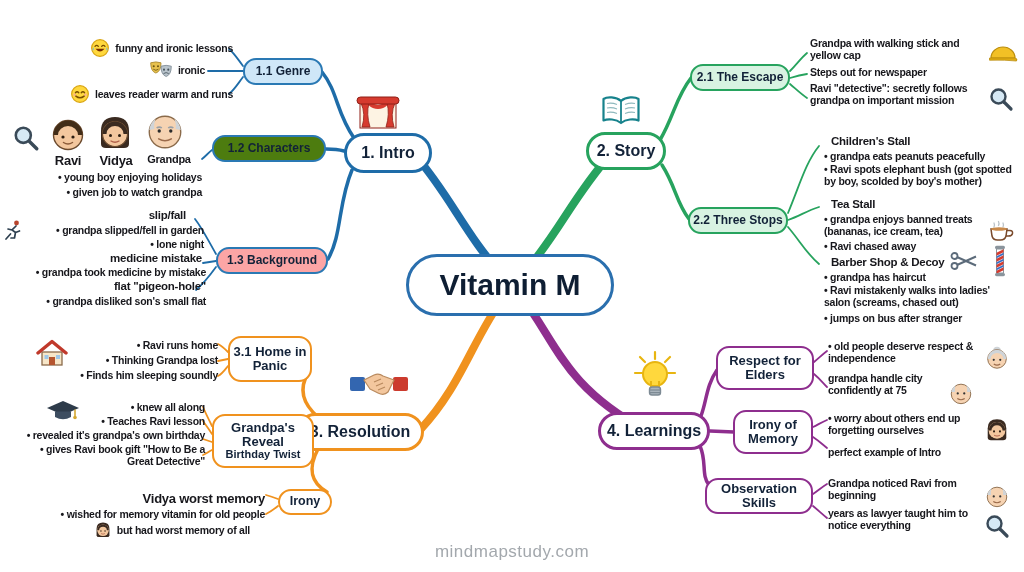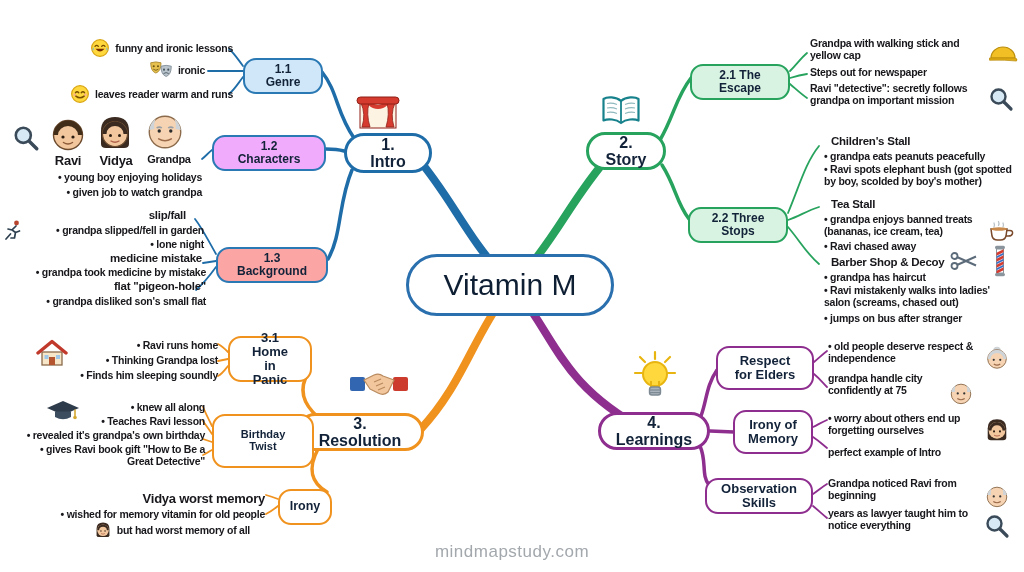--- a/index.html
+++ b/index.html
@@ -2,34 +2,34 @@
 <html><head>
 <meta charset="utf-8">
 <style>
   *{margin:0;padding:0;box-sizing:border-box}
   html,body{width:1024px;height:572px}
   body{position:relative;background:#ffffff;overflow:hidden;
        font-family:"Liberation Sans",sans-serif;color:#101d30}
   #curves{position:absolute;left:0;top:0;z-index:1}
   .node{position:absolute;z-index:3;display:flex;flex-direction:column;align-items:center;
         justify-content:center;text-align:center;background:#fff;font-weight:bold;
-        color:#122238;line-height:1.08;padding:16px}
+        color:#122238;line-height:1.08;padding:2px}
   .main{font-size:16px;border-style:solid;border-width:3px;border-radius:20px}
   .sub{font-size:12px;border-style:solid;border-width:2px;border-radius:13px}
   .leaf{position:absolute;z-index:2;font-size:10.5px;font-weight:bold;
         letter-spacing:-0.25px;line-height:1.18;color:#17171c}
   .sec{font-size:11.5px}
   .r{text-align:right}
   .nw{white-space:nowrap}
   .row{display:flex;align-items:center;gap:5px}
   .ii{flex:0 0 auto}
   .ico{position:absolute;z-index:2}
   #center-node{position:absolute;left:406px;top:254px;width:208px;height:62px;z-index:3;
         display:flex;align-items:center;justify-content:center;background:#fff;
-        border:3.5px solid #2a6fae;border-radius:31px;font-size:30px;font-weight:normal;color:#0e1e33}
+        border:3.5px solid #2a6fae;border-radius:31px;font-size:30px;font-weight:bold;color:#0e1e33}
   #watermark{position:absolute;left:0;right:0;top:542px;text-align:center;color:#a3a8ad;
         font-size:17px;font-weight:normal;letter-spacing:0.5px;z-index:2}
 </style>
 </head>
 <body>
 
 <svg style="position:absolute;width:0;height:0" aria-hidden="true">
 <defs>
 <symbol id="s-laugh" viewBox="0 0 24 24">
         <circle cx="12" cy="12" r="10" fill="#ffd83d" stroke="#d9a514" stroke-width="1.5"></circle>
@@ -263,32 +263,33 @@
 <svg class="ico" style="left:632px;top:350px" width="46" height="52">
     <use href="#s-bulb"></use>
   </svg>
 
 <div class="node main" style="left:344px;top:133px;width:88px;height:40px;border-color:#1e6ca8">1. Intro</div>
 <div class="node main" style="left:586px;top:132px;width:80px;height:38px;border-color:#27a35e">2. Story</div>
 <div class="node main" style="left:296px;top:413px;width:128px;height:38px;border-color:#f0921e">3. Resolution</div>
 <div class="node main" style="left:598px;top:412px;width:112px;height:38px;border-color:#8e2e8e">4. Learnings</div>
 
 <div class="node sub" style="left:243px;top:58px;width:80px;height:27px;background:#cfe7f8;border-color:#2a79b4">1.1 Genre</div>
-<div class="node sub" style="left:212px;top:135px;width:114px;height:27px;background:#f0abfc;border-color:#2a79b4">1.2 Characters</div>
+<div class="node sub" style="left:212px;top:135px;width:114px;height:27px;background:#4d7c0f;border-color:#2a79b4">1.2 Characters</div>
 <div class="node sub" style="left:216px;top:247px;width:112px;height:27px;background:#fca5a5;border-color:#2a79b4">1.3 Background</div>
 <div class="node sub" style="left:690px;top:64px;width:100px;height:27px;background:#d8f3e2;border-color:#27a35e">2.1 The Escape</div>
 <div class="node sub" style="left:688px;top:207px;width:100px;height:27px;background:#d8f3e2;border-color:#27a35e">2.2 Three Stops</div>
 <div class="node sub" style="left:228px;top:336px;width:84px;height:46px;border-color:#f0921e;border-width:2.5px;font-size:13px">3.1 Home in Panic</div>
 <div class="node sub" style="left:212px;top:414px;width:102px;height:54px;border-color:#f0921e;border-width:2.5px">
+  <span style="font-size:13px">Grandpa's Reveal</span>
   <span style="font-size:11px">Birthday Twist</span>
 </div>
 <div class="node sub" style="left:278px;top:489px;width:54px;height:26px;border-color:#f0921e;border-width:2.5px;font-size:12.5px">Irony</div>
 <div class="node sub" style="left:716px;top:346px;width:98px;height:44px;border-color:#8e2e8e;border-width:2.5px;font-size:13px">Respect for Elders</div>
 <div class="node sub" style="left:733px;top:410px;width:80px;height:44px;border-color:#8e2e8e;border-width:2.5px;font-size:13px">Irony of Memory</div>
-<div class="node sub" style="left:705px;top:478px;width:108px;height:28px;border-color:#8e2e8e;border-width:2.5px;font-size:13px">Observation Skills</div>
+<div class="node sub" style="left:705px;top:478px;width:108px;height:36px;border-color:#8e2e8e;border-width:2.5px;font-size:13px">Observation Skills</div>
 
 <div class="leaf row nw" style="right:791px;top:38px">
   <svg class="ii" width="20" height="20">
       <use href="#s-laugh"></use>
     </svg>
   <span>funny and ironic lessons</span>
 </div>
 <div class="leaf row nw" style="right:819px;top:61px">
   <svg class="ii" width="24" height="19">
       <use href="#s-masks"></use>

